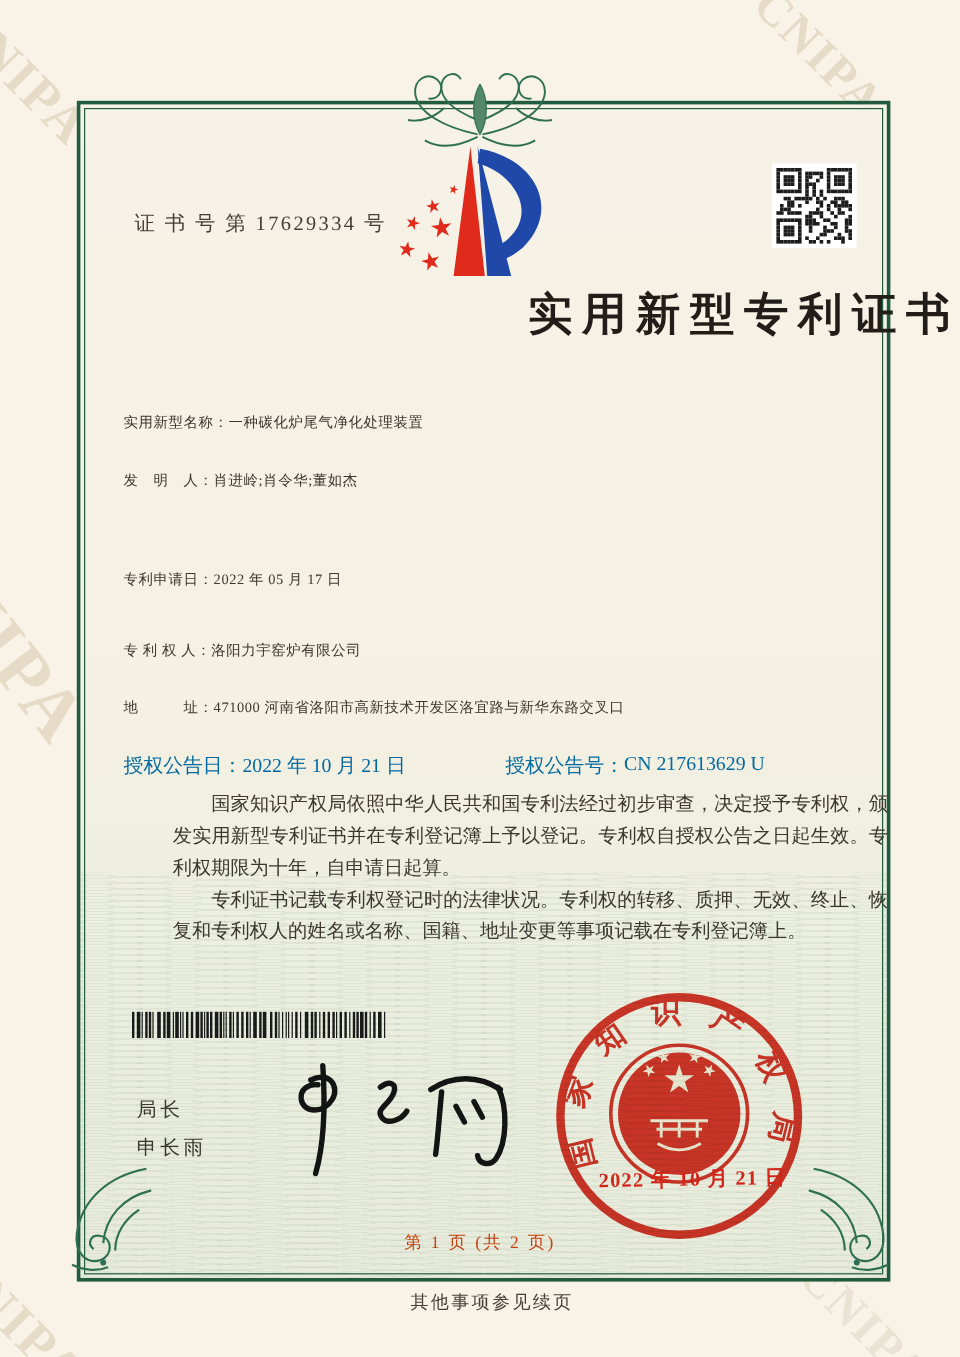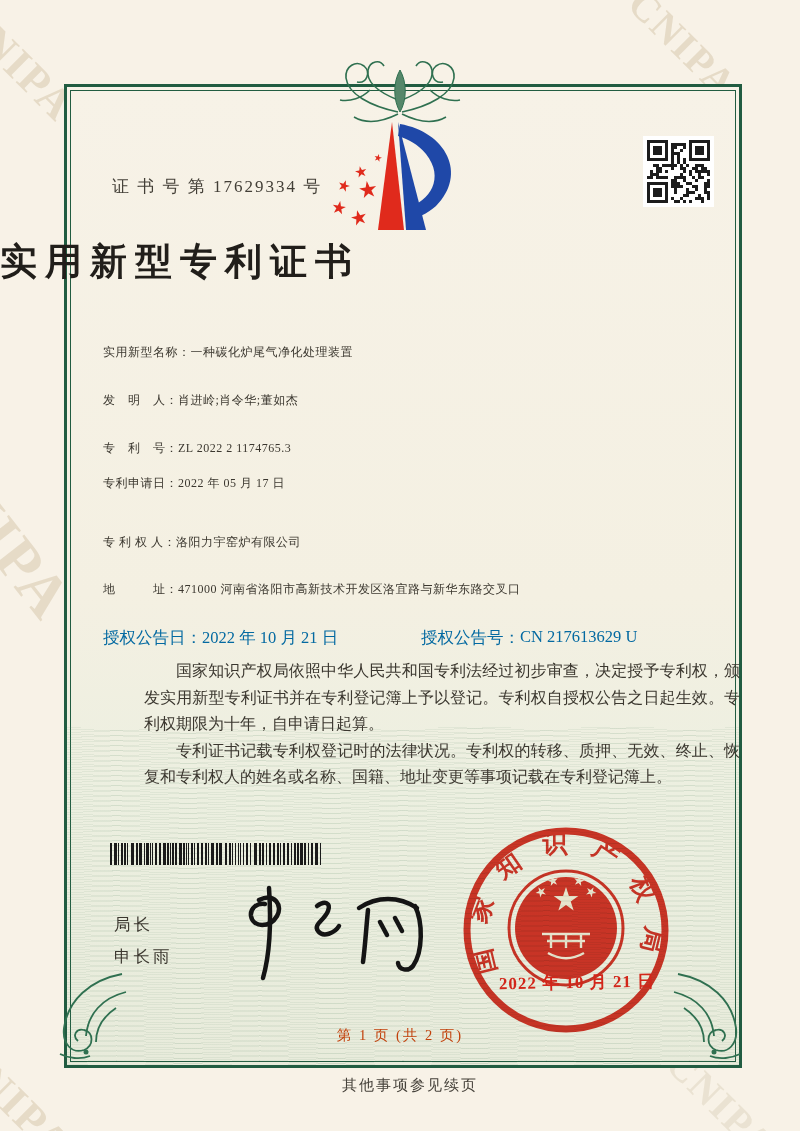--- a/index.html
+++ b/index.html
@@ -18,21 +18,21 @@
          border:3px solid #215c41;
          background:linear-gradient(180deg,#f7f2e7 0%,#f4f0e2 52%,#ecefe0 72%,#e8ebdb 100%);}
   .frame-inner{position:absolute;inset:3px;border:1px solid #215c41;}
   .waves{position:absolute;left:0;right:0;top:640px;bottom:0;
          background:
            repeating-linear-gradient(178deg, rgba(106,148,116,0.10) 0 1px, rgba(0,0,0,0) 1px 5px),
            repeating-linear-gradient(182deg, rgba(106,148,116,0.10) 0 1px, rgba(0,0,0,0) 1px 5px);
          pointer-events:none;}
   
   .cert-no{position:absolute;left:112px;top:131px;font-size:17px;letter-spacing:2px;color:#423e36;margin-top:44px;}
-  .title{position:absolute;left:0;top:237px;width:100%;text-align:left;
+  .title{position:absolute;left:0;top:237px;width:100%;text-align:right;
          font-size:37px;font-weight:bold;letter-spacing:8px;color:#211e1a;}
   .field-row{position:absolute;left:103px;display:flex;font-size:12px;
              letter-spacing:0.5px;color:#3b372f;line-height:24px;}
   .field-label{white-space:pre;}
   .addr-value{width:458px;}
   .grant-row{position:absolute;left:103px;top:627px;display:flex;font-size:16.5px;color:#0369a1;justify-content:flex-end;}
   .grant-pair1{width:318px;display:flex;}
   .paras{position:absolute;left:103px;top:658px;width:596px;font-size:16px;
          line-height:26.5px;text-align:justify;color:#3b372f;margin-left:41px;}
   .paras p{margin:0;text-indent:2em;}
@@ -343,24 +343,20 @@
   <div class="title">实用新型专利证书</div>
 
   <div class="field-row" style="top:340px;">
     <span class="field-label">实用新型名称：</span>
     <span class="field-value">一种碳化炉尾气净化处理装置</span>
   </div>
   <div class="field-row" style="top:388px;">
     <span class="field-label">发　明　人：</span>
     <span class="field-value">肖进岭;肖令华;董如杰</span>
   </div>
-  <div class="field-row" style="top:436px;">
-    <span class="field-label">专　利　号：</span>
-    <span class="field-value">ZL 2022 2 1174765.3</span>
-  </div>
   <div class="field-row" style="top:471px;">
     <span class="field-label">专利申请日：</span>
     <span class="field-value">2022 年 05 月 17 日</span>
   </div>
   <div class="field-row" style="top:530px;">
     <span class="field-label">专 利 权 人：</span>
     <span class="field-value">洛阳力宇窑炉有限公司</span>
   </div>
   <div class="field-row" style="top:577px;">
     <span class="field-label">地　　　址：</span>

